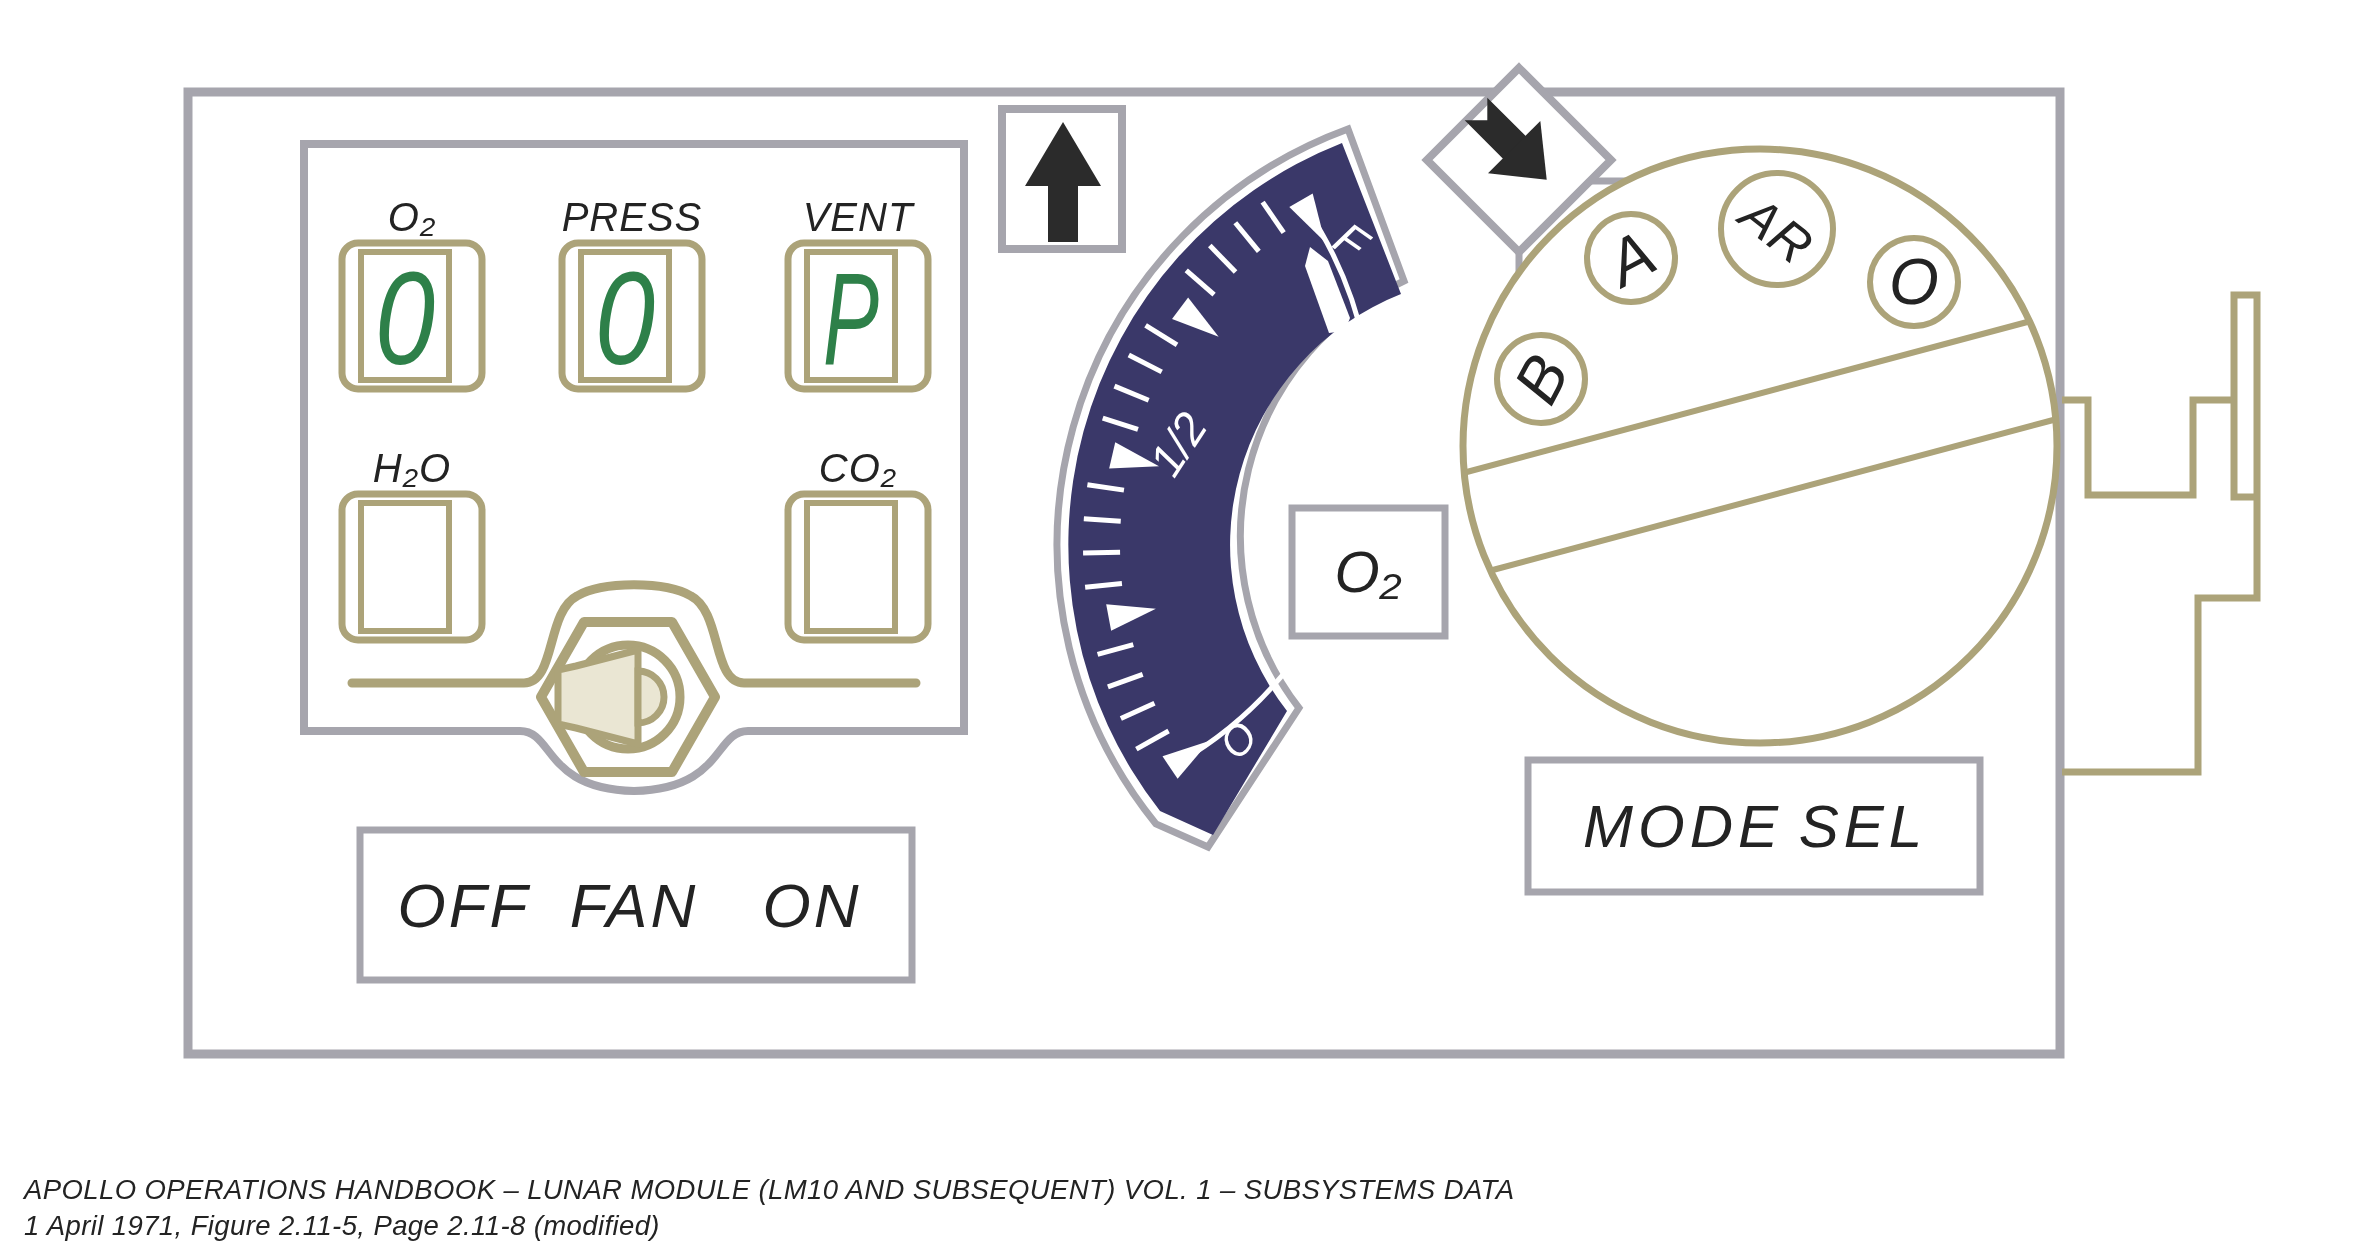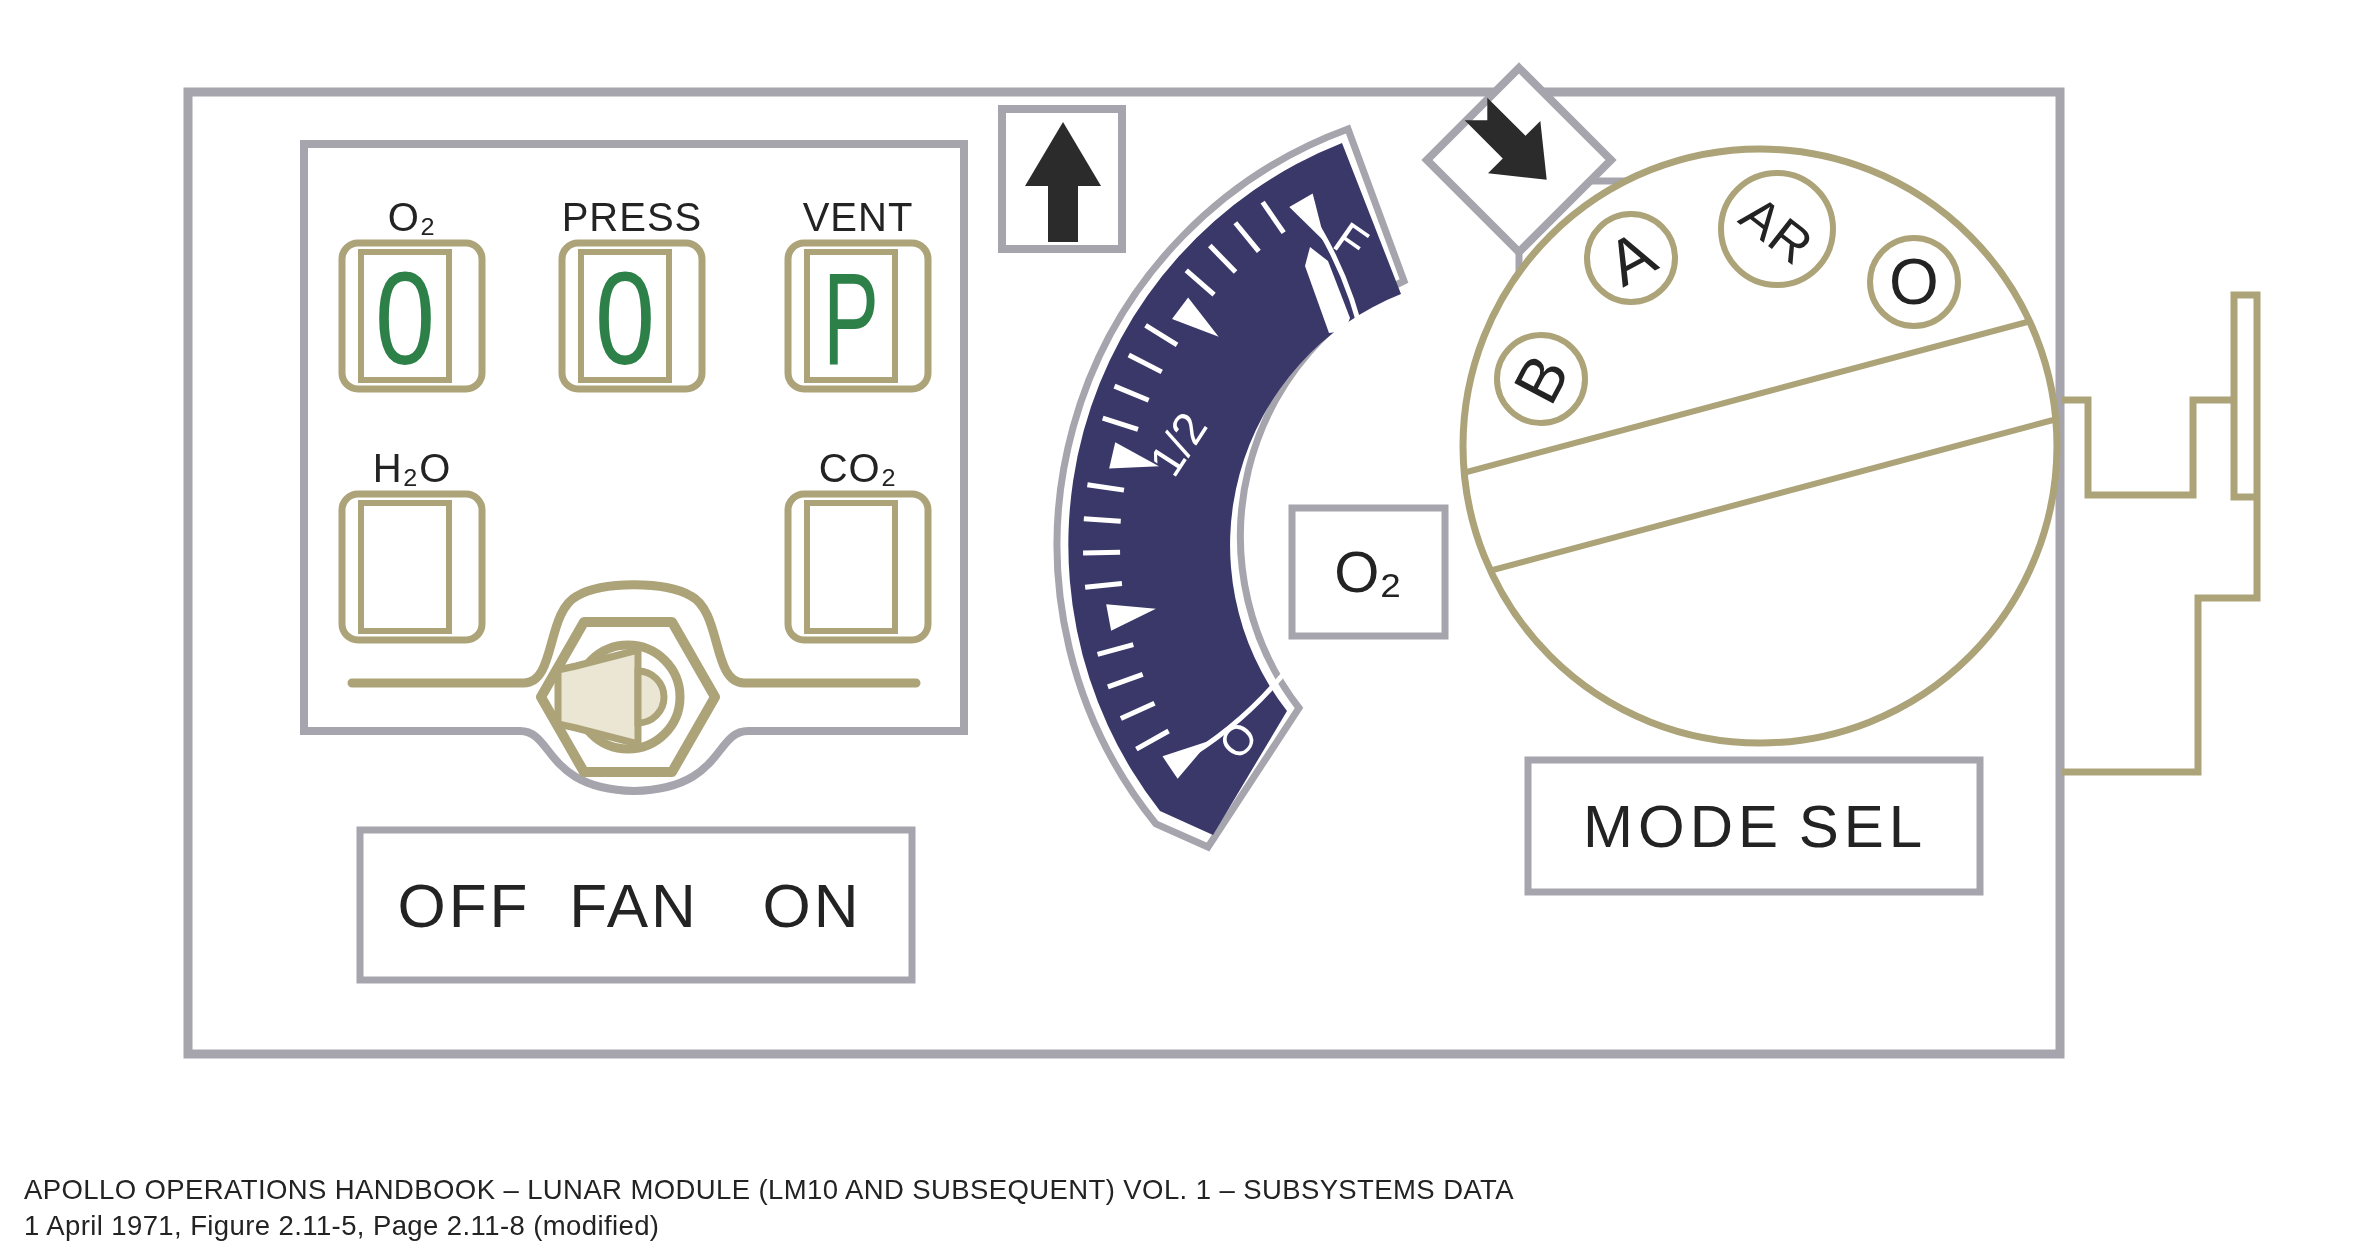--- a/index.html
+++ b/index.html
@@ -1,16 +1,16 @@
 <!DOCTYPE html>
 <html><head>
 <meta charset="utf-8">
 <style>
   html,body{margin:0;padding:0;background:#ffffff;}
-  .stage{position:relative;width:2362px;height:1241px;background:#fff;overflow:hidden;}
+  .stage{position:relative;width:2362px;height:1241px;background:#fff;overflow:hidden;font-style:italic;}
   svg{display:block;}
   text{font-family:"Liberation Sans","DejaVu Sans",sans-serif;fill:#232323;}
   .gray{stroke:#a6a5ad;fill:none;}
   .grayfill{stroke:#a6a5ad;fill:#ffffff;}
   .olive{stroke:#aca379;fill:none;}
   .olivefill{stroke:#aca379;fill:#ffffff;}
   .beige{fill:#eae6d3;stroke:#aca379;}
   .navy{fill:#3a3869;}
   .white-line{stroke:#ffffff;fill:none;}
   .lab{font-size:40px;letter-spacing:1px;}

